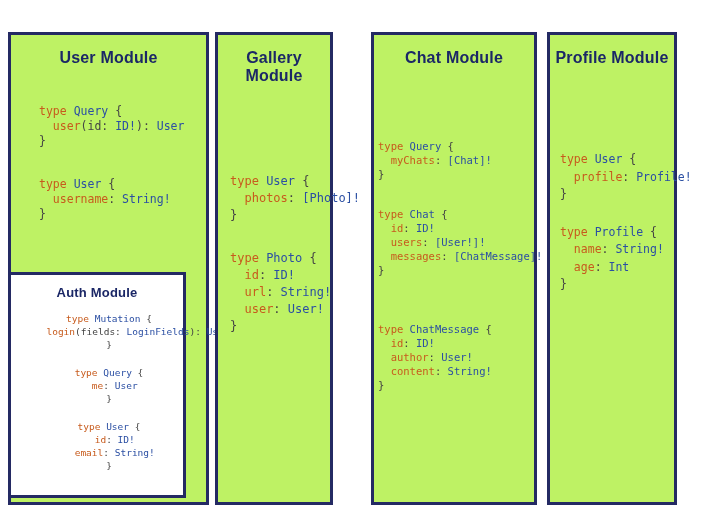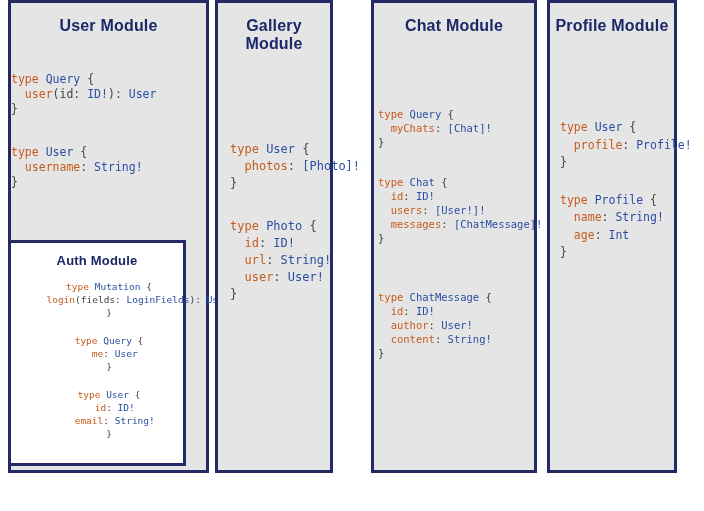--- a/index.html
+++ b/index.html
@@ -4,22 +4,22 @@
 <style>
   * { box-sizing: border-box; margin: 0; padding: 0; }
   html, body {
     width: 704px; height: 511px;
     background: #ffffff;
     font-family: "Liberation Sans", sans-serif;
   }
   .canvas { position: relative; width: 704px; height: 511px; overflow: hidden; background: #fff; }
 
   .panel {
-    position: absolute; top: 0;
-    background: #e5e5e5;
+    position: absolute; top: 32px;
+    background: #bef264;
     border: 3px solid #242a63;
   }
   .panel-user    { left: 8px;   width: 201px; height: 473px; }
   .panel-gallery { left: 215px; width: 118px; height: 473px; }
   .panel-chat    { left: 371px; width: 166px; height: 473px; }
   .panel-profile { left: 547px; width: 130px; height: 473px; }
 
   .panel-title {
     margin-top: 14px;
     text-align: center;
@@ -32,21 +32,21 @@
   pre.code {
     font-family: "DejaVu Sans Mono", monospace;
     white-space: pre;
     color: #444;
   }
   .t-o { color: #c75b1d; }   
   .t-b { color: #2b4fa3; }   
   .t-d { color: #444444; }   
 
   
-  .panel-user > .code-area { }
+  .panel-user > .code-area { padding-left: 28px; }
   .panel-user > .code-area pre { font-size: 11.5px; line-height: 15px; }
   .panel-user > .code-area .blk-0 { margin-top: 37px; }
   .panel-user > .code-area .blk-1 { margin-top: 28px; }
 
   
   .panel-auth {
     position: absolute; left: -3px; bottom: 4px;
     width: 178px; height: 226px;
     background: #fff;
     border: 3px solid #242a63;

